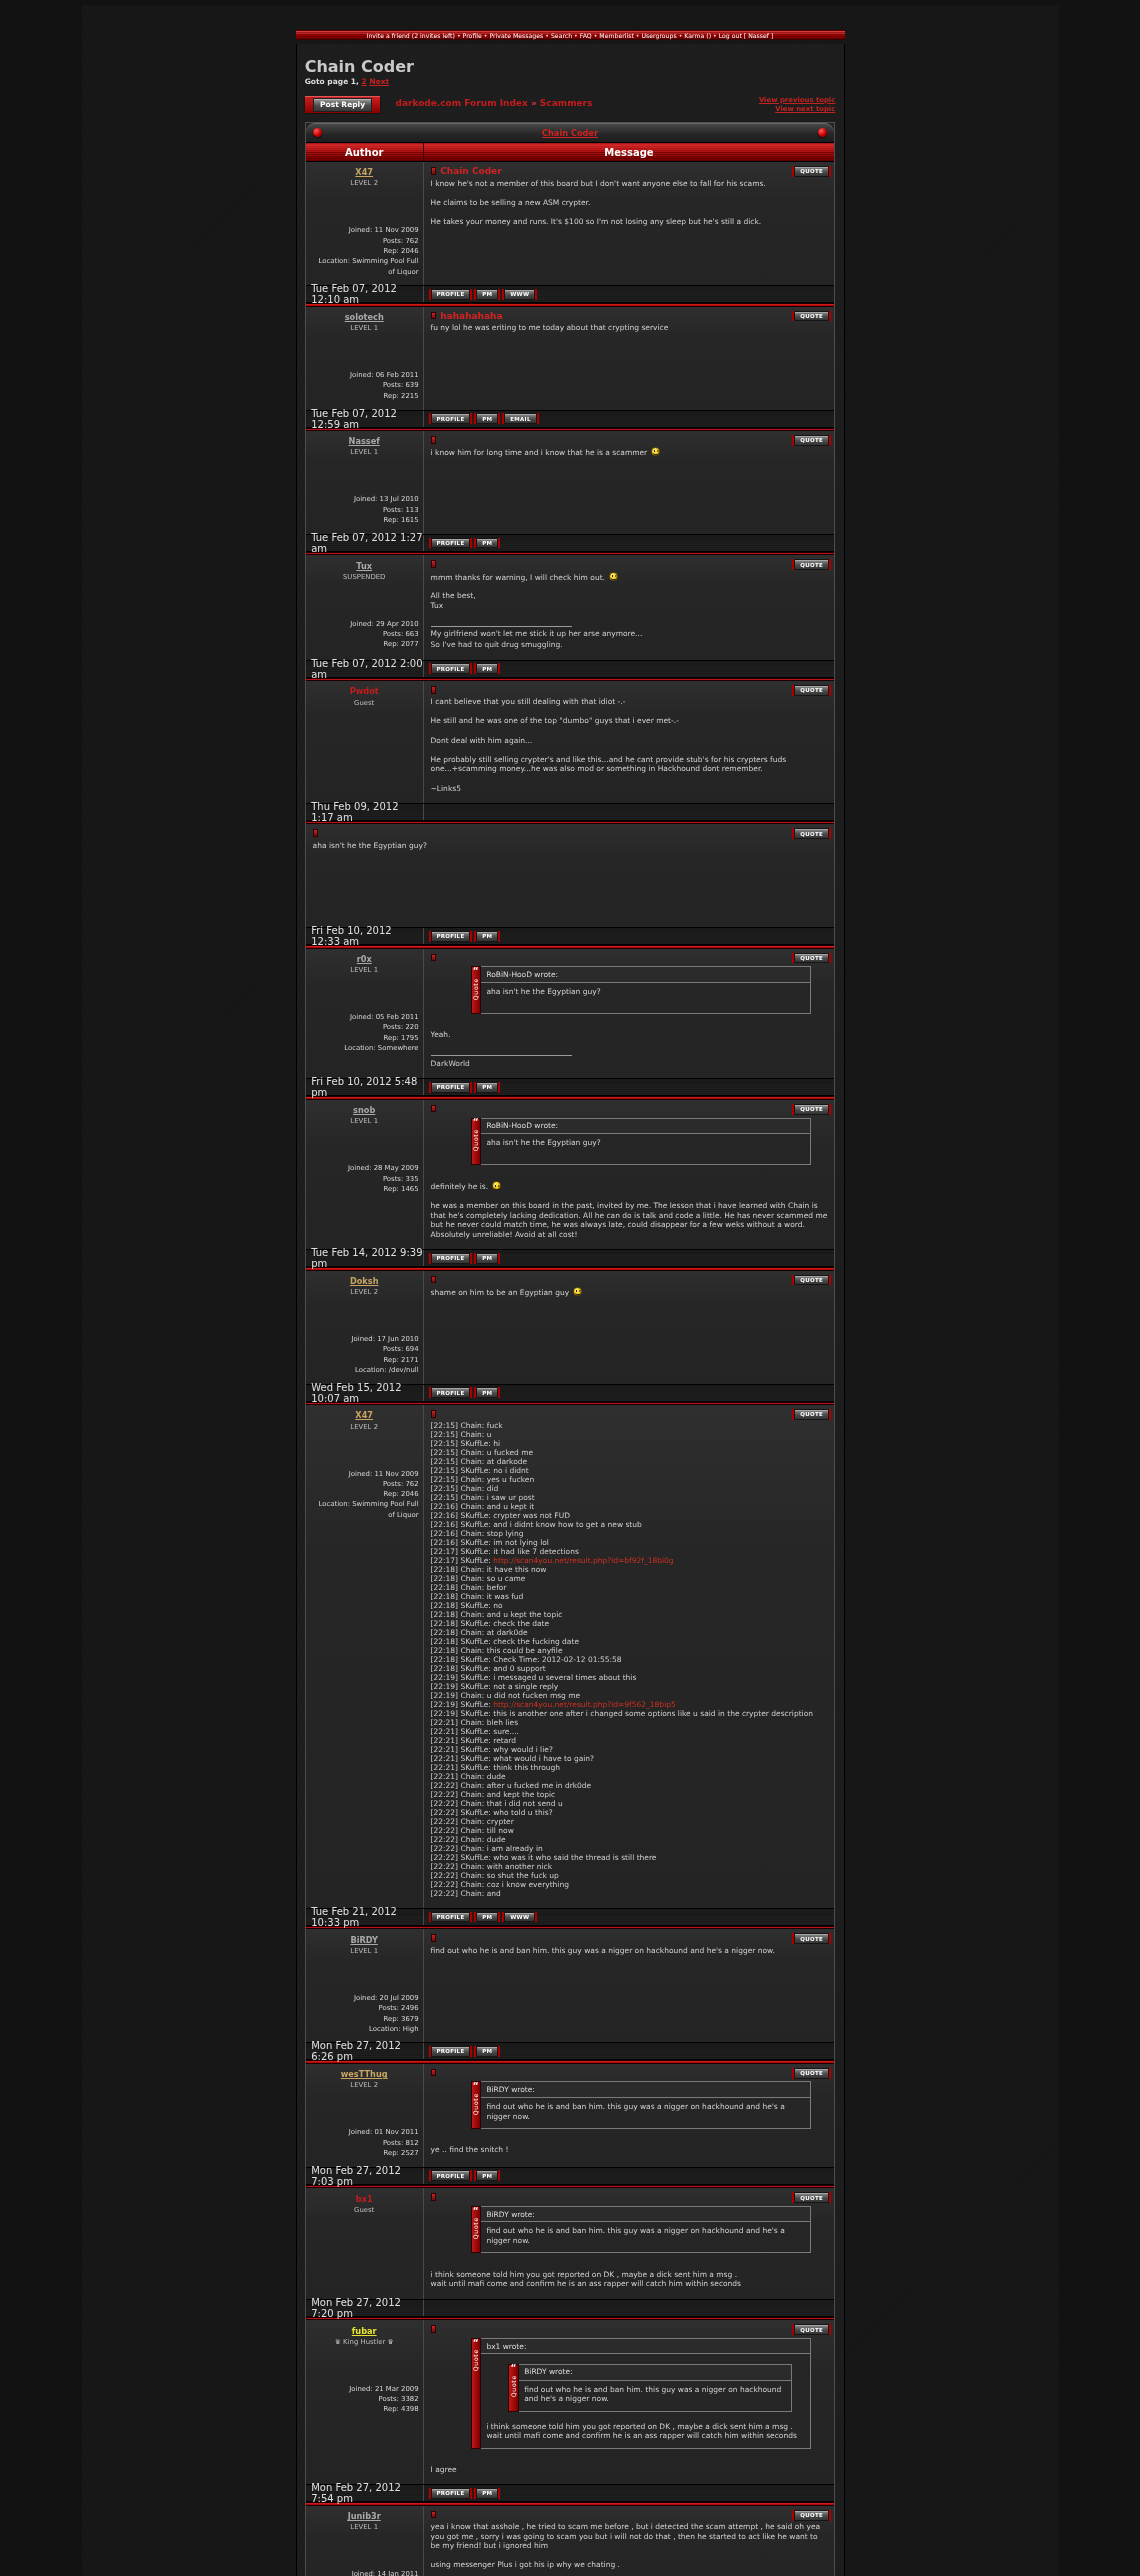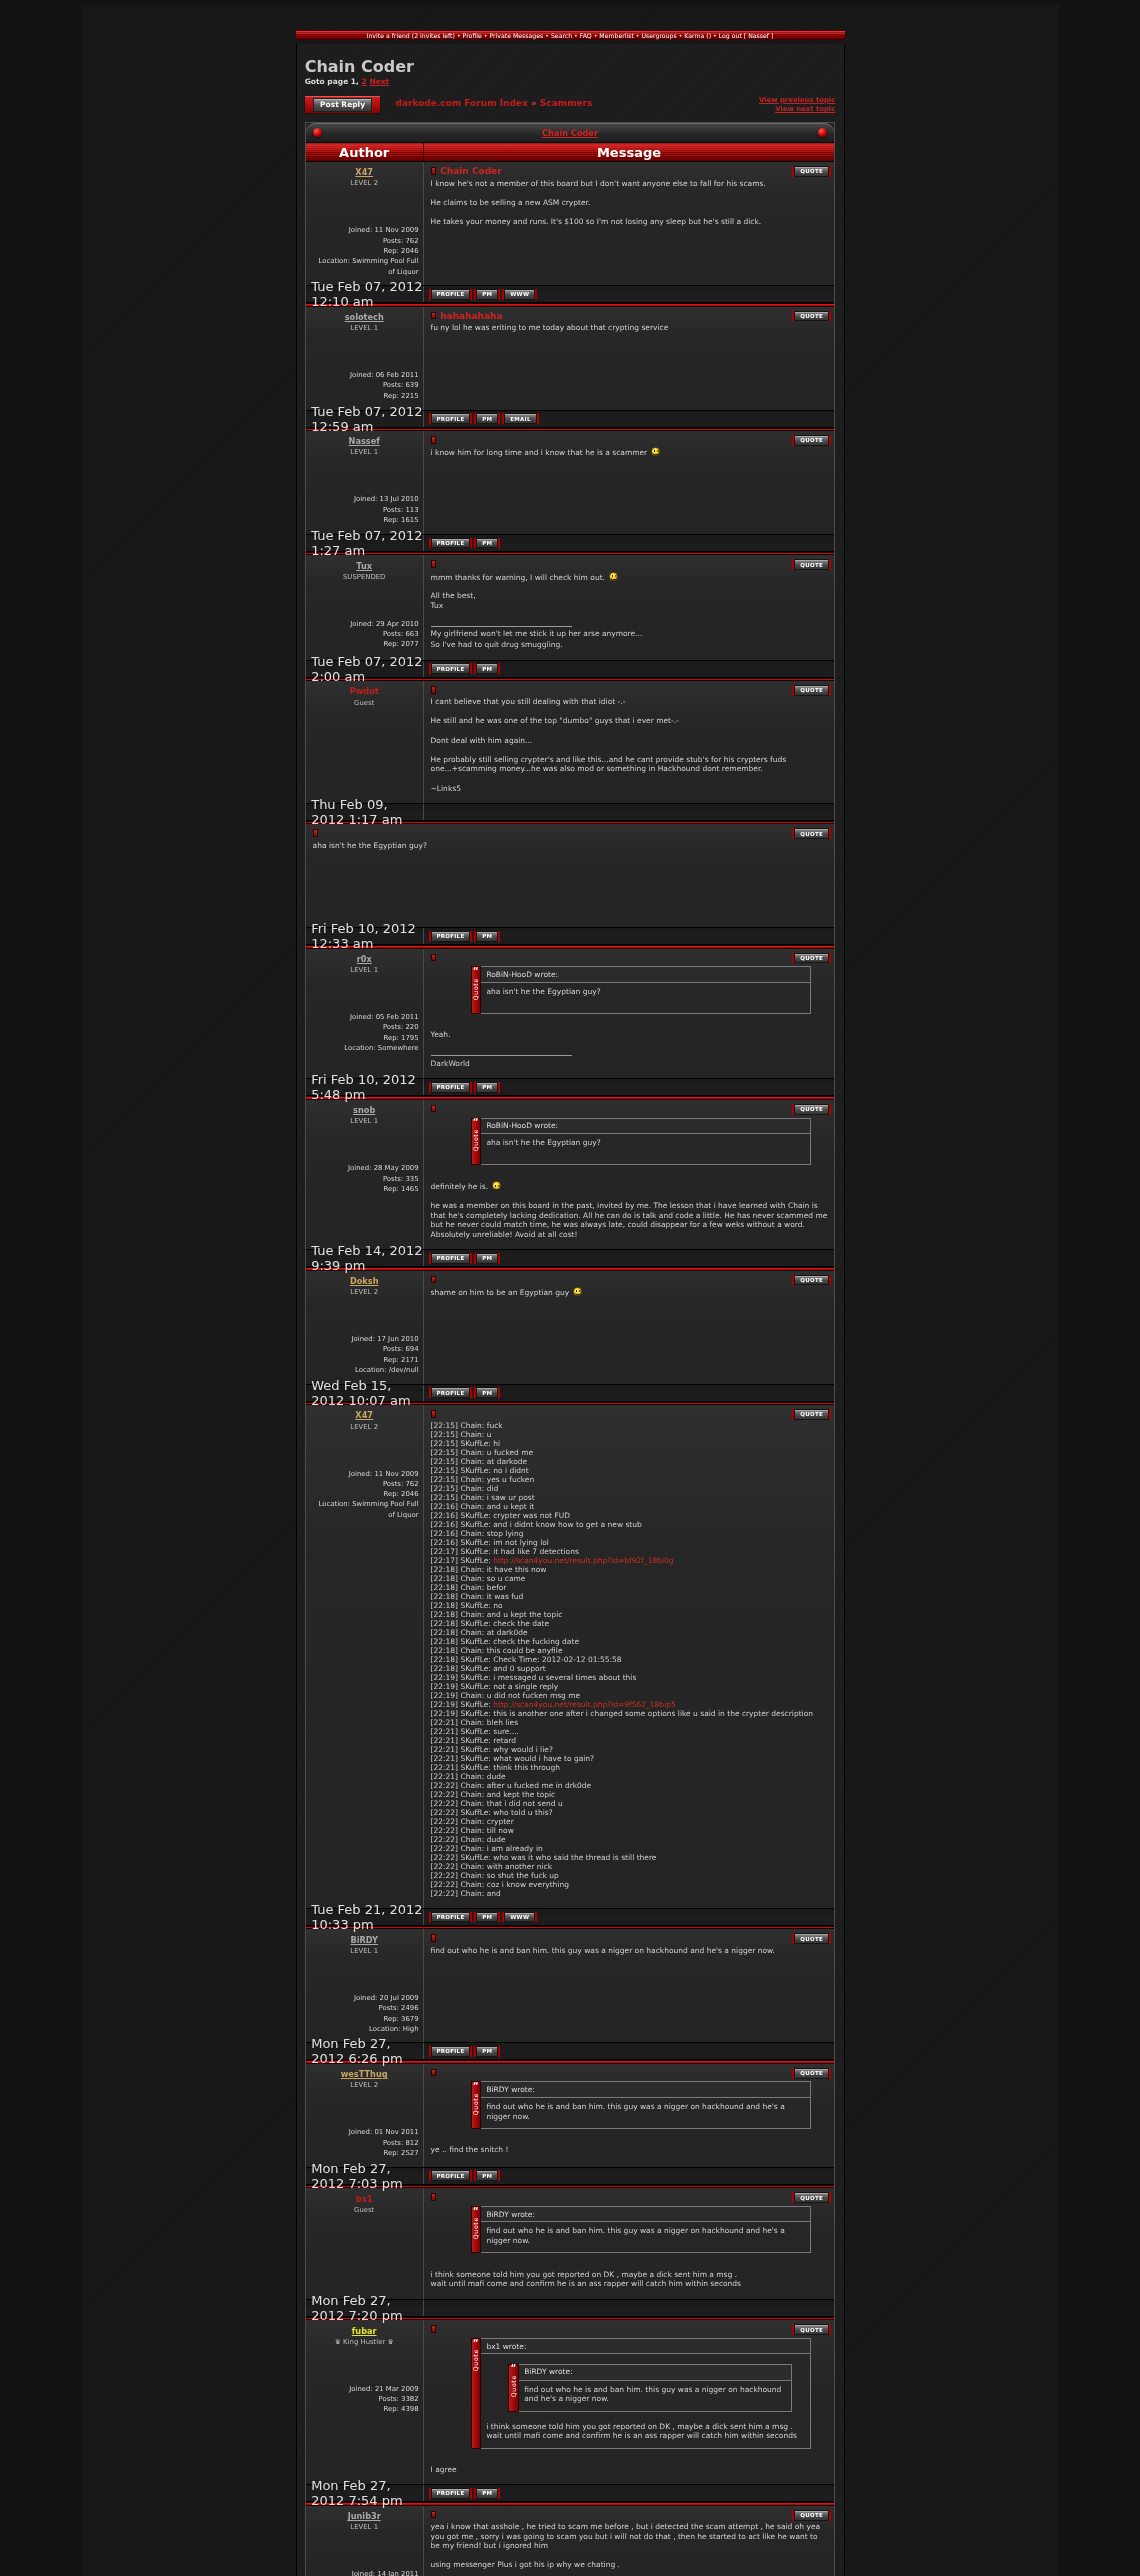--- a/index.html
+++ b/index.html
@@ -45,21 +45,21 @@
   .tbar { height:20.6px; position:relative; border-bottom:0.7px solid #000; border-radius:9.6px 9.6px 0 0;
     background:linear-gradient(#4a4a4a,#262626 60%,#1d1d1d);
     box-shadow:inset 0 0.7px 0 rgba(255,255,255,.25); display:flex; align-items:center; justify-content:center; }
   .tbar .dot { position:absolute; top:5.5px; width:9px; height:9px; border-radius:50%;
     background:radial-gradient(circle at 35% 30%, #ff5a5a, #c40000 55%, #6d0000); box-shadow:0 0.7px 1.4px #000; }
   .tbar .dot.l { left:6.9px; } .tbar .dot.r { right:6.9px; }
   .tbar .ttitle { color:#d42222; font-weight:bold; font-size:8.2px; text-decoration:underline; cursor:pointer; }
 
   .thead { display:flex; height:18.5px; background:linear-gradient(#e02020,#a40000 55%,#7c0000);
     background-image:repeating-linear-gradient(0deg, rgba(0,0,0,.22) 0 0.7px, rgba(255,255,255,.07) 0.7px 1.4px, transparent 1.4px 2.1px),linear-gradient(#d82626,#9c0000 55%,#740000);
-    border-bottom:0.7px solid #000; color:#fff; font-weight:bold; font-size:13px; }
+    border-bottom:0.7px solid #000; color:#fff; font-weight:bold; font-size:10px; }
   .thead .ca { width:118px; border-right:0.7px solid #3c0000; display:flex; align-items:center; justify-content:center; }
   .thead .cm { flex:1; display:flex; align-items:center; justify-content:center; }
 
   .post-main { display:flex; background:linear-gradient(#2f2f2f,#262626 30%,#242424); }
   .col-a { width:118px; border-right:0.7px solid #4a4a4a; padding:5.5px 4.1px 8.2px 4.1px; }
   .col-m { flex:1; position:relative; padding:4.1px 6.9px 9.6px 6.9px; min-height:103px; }
   .a-name { text-align:center; font-size:8.2px; font-weight:bold; }
   .a-name.grey { color:#a9a9a9; text-decoration:underline; cursor:pointer; }
   .a-name.tan  { color:#c8a562; text-decoration:underline; cursor:pointer; }
   .a-name.guest{ color:#c41c1c; }
@@ -95,21 +95,21 @@
   .bbq .bbq-vert { writing-mode:vertical-rl; transform:rotate(180deg); color:#fff; font-size:6.2px; letter-spacing:0.7px; margin-top:2.7px; }
   .bbq .bbq-main { flex:1; border:0.7px solid #7a7a7a; border-left:none; background:#262626; }
   .bbq .bbq-head { padding:2.7px 5.5px; font-size:7.5px; color:#ddd; border-bottom:0.7px solid #7a7a7a; background:#2b2b2b; min-height:15px; display:flex; align-items:center;text-align:right;}
   .bbq .bbq-body { padding:4.1px 5.5px 6.9px 5.5px; font-size:7.5px; color:#d2d2d2; line-height:9.6px; min-height:30px; }
   .bbq .bbq-body .bbq { margin:5.5px 12.3px 9.6px 22px; }
 
   
   .post-foot { display:flex; height:18px; background:#1a1a1a;
     background-image:repeating-linear-gradient(0deg, rgba(255,255,255,.025) 0 0.7px, transparent 0.7px 2.1px);
     border-top:0.7px solid #000; border-bottom:0.7px solid #000; }
-  .pf-date { width:118px; border-right:0.7px solid #4a4a4a; color:#e0e0e0; font-size:13px; display:flex; align-items:center; padding-left:5.5px; }
+  .pf-date { width:118px; border-right:0.7px solid #4a4a4a; color:#e0e0e0; font-size:10px; display:flex; align-items:center; padding-left:5.5px; }
   .pf-btns { flex:1; display:flex; align-items:center; gap:6.2px; padding-left:6.9px; }
   .btn-sm { background:linear-gradient(#8d8d8d,#4a4a4a 55%,#333); color:#fff; font-size:5.5px; font-weight:bold;
     padding:1.4px 4.8px; border:0.7px solid #151515; cursor:pointer; letter-spacing:0.3px;
     box-shadow:-2.1px 0 0 #a00, 2.1px 0 0 #a00, inset 0 0.7px 0 rgba(255,255,255,.35); }
   .rsep { height:3.4px; background:linear-gradient(#e02020,#9c0000); border-top:1.4px solid #1a0000; border-bottom:1.4px solid #1a0000; }
 </style>
 </head>
 <body>
 
 <div class="viewport">

